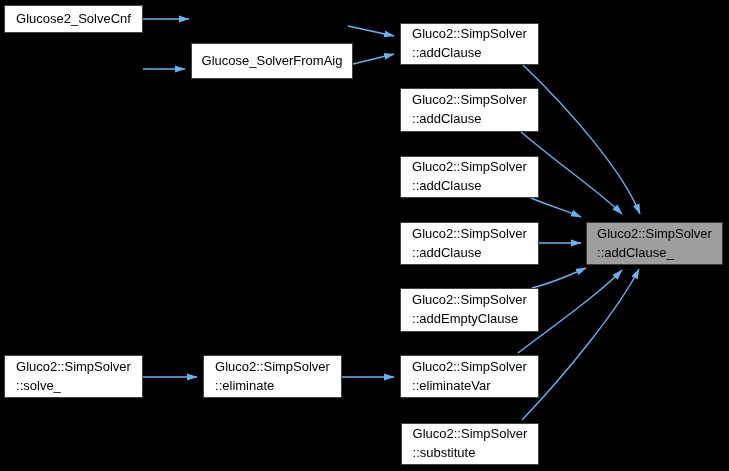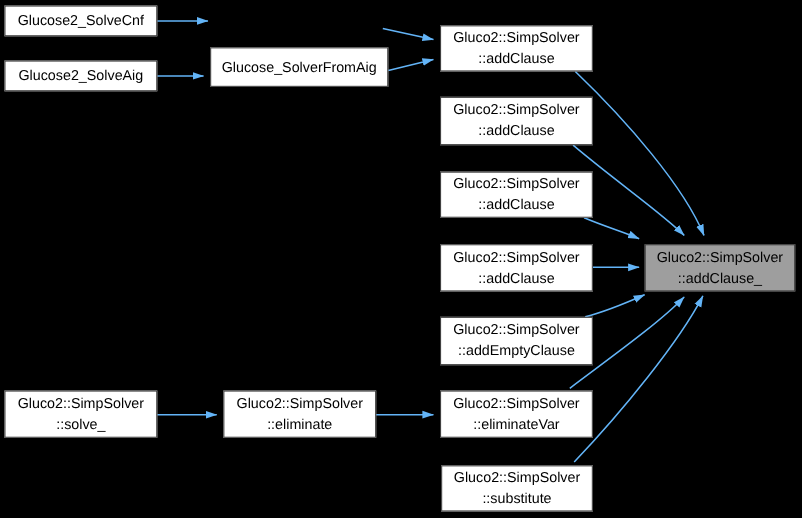--- a/index.html
+++ b/index.html
@@ -10,21 +10,20 @@
     font-family:"Liberation Sans", sans-serif;
     overflow:hidden;
   }
   .edges{position:absolute;left:0;top:0;width:729px;height:471px;}
   .node{
     position:absolute;
     background:#ffffff;
     border:1px solid #404040;
     color:#000;
     display:flex;align-items:center;justify-content:center;
-    text-align:center;
     font-size:13px;line-height:1.45;
     box-sizing:border-box;
     cursor:pointer;
   }
   .node span{white-space:pre-line;}
   .node.hl{
     background:#9e9e9e;
     border:1px solid #3a3a3a;
     cursor:default;
   }
@@ -54,23 +53,20 @@
       <path marker-end="url(#ah)" d="M522,420 C565,375 618,310 639,269"></path>
       <path marker-end="url(#ah)" d="M143,377 L197,377"></path>
       <path marker-end="url(#ah)" d="M342,377 L394,377"></path>
     </g>
   </svg>
 
   <div class="node" style="left:4px;top:5px;width:139px;height:28px">
     <span>Glucose2_SolveCnf</span>
   </div>
 
-  <div class="node" style="left:4px;top:55px;width:139px;height:28px">
-    <span>Glucose2_SolveAig</span>
-  </div>
 
 
   <div class="node" style="left:191px;top:43px;width:162px;height:36px">
     <span>Glucose_SolverFromAig</span>
   </div>
 
   <div class="node" style="left:400px;top:23px;width:139px;height:42px">
     <span>Gluco2::SimpSolver
 ::addClause</span>
   </div>

